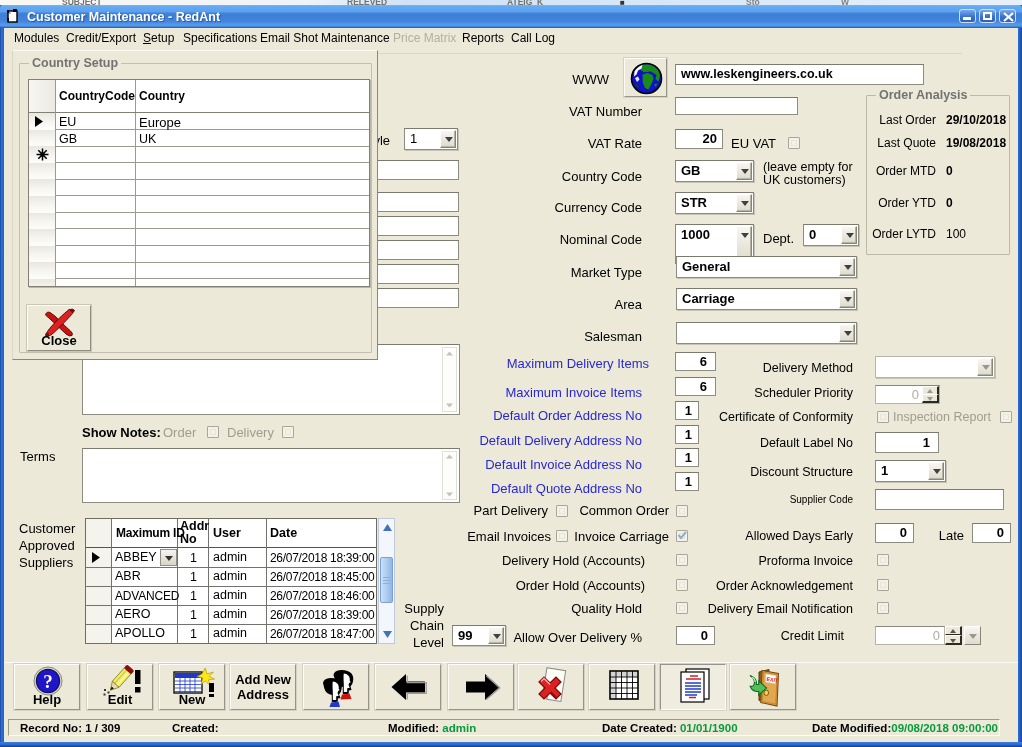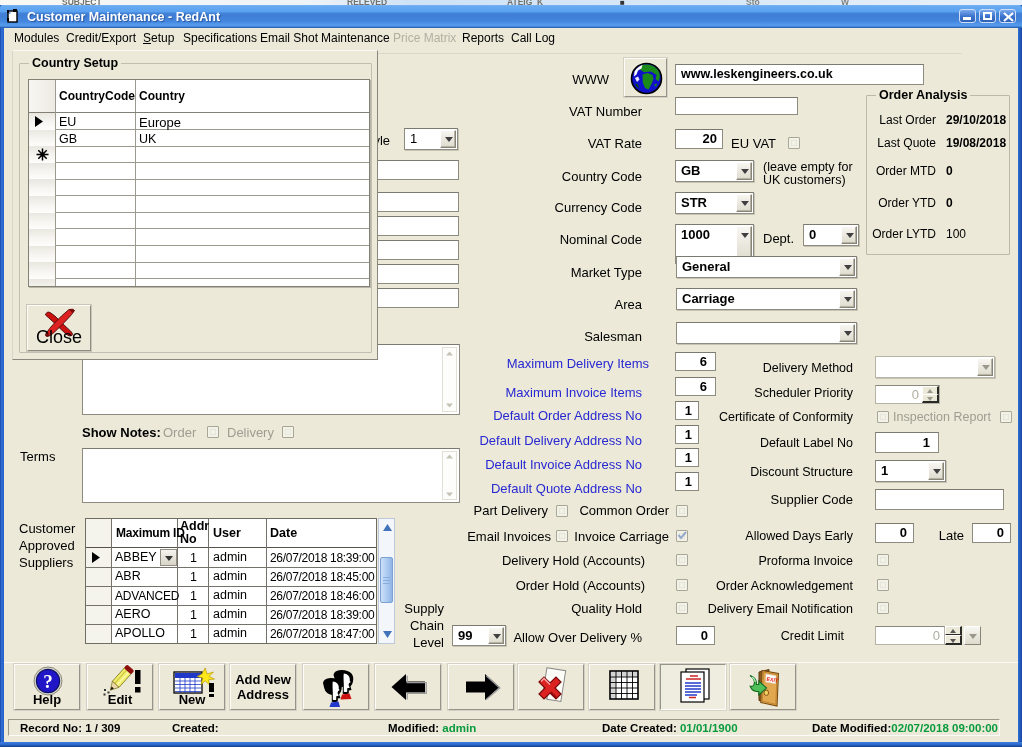--- a/index.html
+++ b/index.html
@@ -9,21 +9,21 @@
 .blbl{position:absolute;font-size:13px;color:#2828d2;text-align:right;white-space:nowrap;height:16px;line-height:16px}
 .glbl{position:absolute;font-size:13px;color:#9f9d91;text-align:left;white-space:nowrap;height:16px;line-height:16px}
 .tb{position:absolute;background:#fff;border:1px solid #8e8c80;border-top-color:#7c7a6e;font-size:13px;font-weight:bold;color:#000}
 .cb{position:absolute;width:12px;height:12px;background:#f3f2e9;border:1px solid #a8a696;border-radius:1px;box-shadow:inset 0 0 0 2px #f3f2e9,inset 0 0 0 3px #e7e5d8}
 .combo{position:absolute;background:#fff;border:1px solid #8e8c80;border-top-color:#7c7a6e;box-shadow:1px 1px 0 #c6c3b5}
 .combo .t{position:absolute;left:5px;top:2px;font-size:13px;font-weight:bold;color:#000}
 .cbtn{position:absolute;right:1px;top:1px;bottom:1px;width:16px;background:linear-gradient(180deg,#f7f6f1,#dedbcd);border:1px solid #fff;border-right-color:#888578;border-bottom-color:#888578;box-shadow:inset -1px -1px 0 #b5b2a4}
 .cbtn:after{content:"";position:absolute;left:4px;top:6px;border:4px solid transparent;border-top:5px solid #404040}
 .cbtn.gray:after{border-top-color:#9a988b}
 .gb{position:absolute;border:1px solid #bcb9aa;border-radius:1px}
-.gcap{position:absolute;top:-8px;background:#ece9d8;color:#000000;font-weight:bold;font-size:12.5px;padding:0 3px;white-space:nowrap}
+.gcap{position:absolute;top:-8px;background:#ece9d8;color:#737373;font-weight:bold;font-size:12.5px;padding:0 3px;white-space:nowrap}
 .tbtn{position:absolute;width:66px;height:46px;top:664px;background:#ece9d8;border:1px solid;border-color:#fdfcf9 #96948a #96948a #fdfcf9;box-shadow:0 0 0 1px #d4d1c4}
 .tbtn .cap{position:absolute;bottom:2px;left:0;right:0;text-align:center;font-size:13px;font-weight:bold;color:#000}
 .grl{position:absolute;background:#74726a;height:1px}
 .grv{position:absolute;background:#74726a;width:1px}
 </style></head>
 <body>
 
 <div class="abs" style="left:0;top:0;width:1022px;height:6px;background:linear-gradient(90deg,#f8f8f4 0,#eef3f8 30%,#cfe2f6 40%,#d8e8f8 70%,#e8f1fa 100%)">
 <div class="abs" style="left:62px;top:-3px;font-size:8.5px;color:#72716b;font-weight:bold">SUBJECT</div>
 <div class="abs" style="left:347px;top:-3px;font-size:8.5px;color:#72716b;font-weight:bold">RELEVED</div>
@@ -295,21 +295,21 @@
 <div class="cb" style="left:877px;top:411px"></div>
 <div class="glbl" style="left:893px;top:409px;font-size:12.5px">Inspection Report</div>
 <div class="cb" style="left:1000px;top:411px"></div>
 <div class="lbl" style="left:703px;top:435px;width:150px;font-size:12.5px">Default Label No</div>
 <div class="tb" style="left:875px;top:432px;width:64px;height:21px;text-align:right;padding-right:8px;line-height:19px">1</div>
 <div class="lbl" style="left:703px;top:464px;width:150px;font-size:12.5px">Discount Structure</div>
 <div class="combo" style="left:875px;top:460px;width:71px;height:22px">
     <span class="t">1</span>
     <span class="cbtn"></span>
   </div>
-<div class="lbl" style="left:703px;top:492px;width:150px;font-size:13px">Supplier Code</div>
+<div class="lbl" style="left:703px;top:492px;width:150px;font-size:10px">Supplier Code</div>
 <div class="tb" style="left:875px;top:489px;width:129px;height:21px"></div>
 <div class="lbl" style="left:703px;top:528px;width:150px;font-size:12.5px">Allowed Days Early</div>
 <div class="tb" style="left:875px;top:523px;width:39px;height:20px;text-align:right;padding-right:6px;line-height:18px">0</div>
 <div class="lbl" style="left:914px;top:528px;width:50px">Late</div>
 <div class="tb" style="left:972px;top:523px;width:39px;height:20px;text-align:right;padding-right:6px;line-height:18px">0</div>
 <div class="lbl" style="left:703px;top:553px;width:150px;font-size:12.5px">Proforma Invoice</div>
 <div class="cb" style="left:877px;top:554px"></div>
 <div class="lbl" style="left:703px;top:578px;width:150px;font-size:12.5px">Order Acknowledgement</div>
 <div class="cb" style="left:877px;top:579px"></div>
 <div class="lbl" style="left:703px;top:601px;width:150px;font-size:12.5px">Delivery Email Notification</div>
@@ -377,21 +377,21 @@
       </svg>
   </div>
 
   <div class="abs" style="left:14px;top:254px;width:64px;height:46px;background:#ece9d8;border:1px solid;border-color:#fdfcf9 #8e8c80 #8e8c80 #fdfcf9;box-shadow:0 0 0 1px #c9c6b8">
     <svg class="abs" style="left:14px;top:2px" width="36" height="31" viewBox="0 0 36 31">
       <path d="M3.5 7 Q4.5 3 8 4.5 Q13 7.5 17 12 Q23 18 28.5 23 Q31.5 25.5 30 27.5 Q27.5 29 24 26 Q18 20.5 13 15.5 Q7.5 10.5 3.5 7 Z" fill="#cc1111" stroke="#4a0808" stroke-width="0.9"></path>
       <path d="M27 1.5 Q31.5 0.5 32.5 2.5 Q30 6.5 25.5 11 Q18.5 18.5 12 24.5 Q8.5 28 5.5 28.5 Q3 28.5 3.8 26 Q7 20.5 12.5 15 Q19.5 7.5 27 1.5 Z" fill="#dd2222" stroke="#4a0808" stroke-width="0.9"></path>
       <path d="M27 1.5 Q31.5 0.5 32.5 2.5 L30.5 5 Q28.5 3 27 1.5 Z" fill="#7a0a0a"></path>
       <path d="M5.5 28.5 Q3 28.5 3.8 26 L6.5 24.5 Q6.5 27 7.5 27.5 Z" fill="#7a0a0a"></path>
     </svg>
-    <div class="abs" style="left:0;right:0;bottom:2px;text-align:center;font-size:18px;font-weight:normal">Close</div>
+    <div class="abs" style="left:0;right:0;bottom:2px;text-align:center;font-size:13px;font-weight:bold">Close</div>
   </div>
 </div>
 
 <div class="abs" style="left:4px;top:662px;width:1014px;height:1px;background:#fbfaf6"></div>
 <div class="tbtn" style="left:14px">
   <svg class="abs" style="left:18px;top:1px" width="30" height="30" viewBox="0 0 30 30">
     <circle cx="15" cy="15" r="14" fill="#dad7ca" stroke="#8a887c" stroke-width="1"></circle>
     <circle cx="15" cy="15" r="11.6" fill="#2016c8" stroke="#0a1060" stroke-width="1.2"></circle>
     <text x="15" y="21.5" font-size="19" font-weight="bold" fill="#fff" text-anchor="middle" font-family="Liberation Serif">?</text>
   </svg>
@@ -521,13 +521,13 @@
     <path d="M3 8.5 Q9 10.5 9.4 15.5 L9.4 17.5 L11.8 17.5 L11.8 14 L19.6 21 L11.8 28 L11.8 24.5 L9.4 24.5 Q5 24 3.2 19.3 Q6.8 20 7.4 16.2 Q7.9 11.7 3 8.5 Z" fill="#4fc05a" stroke="#156a22" stroke-width="1.1"></path>
     <path d="M4.8 10 Q8 11.8 8.2 15" stroke="#b0f0b8" stroke-width="1.2" fill="none"></path>
   </svg>
 </div>
 
 <div class="abs" style="left:8px;top:719px;width:992px;height:17px;background:#ece9d8;border:1px solid;border-color:#9a9889 #fdfcf9 #fdfcf9 #9a9889"></div>
 <div class="abs" style="left:20px;top:722px;font-size:11.5px;font-weight:bold">Record No:&nbsp;1 / 309</div>
 <div class="abs" style="left:172px;top:722px;font-size:11.5px;font-weight:bold">Created:</div>
 <div class="abs" style="left:388px;top:722px;font-size:11.5px;font-weight:bold">Modified: <span style="color:#089a3c">admin</span></div>
 <div class="abs" style="left:602px;top:722px;font-size:11.5px;font-weight:bold">Date Created:&nbsp;<span style="color:#089a3c">01/01/1900</span></div>
-<div class="abs" style="left:812px;top:722px;font-size:11.5px;font-weight:bold">Date Modified:<span style="color:#089a3c">02/07/2018 09:00:00</span></div>
+<div class="abs" style="left:812px;top:722px;font-size:11.5px;font-weight:bold">Date Modified:<span style="color:#089a3c">09/08/2018 09:00:00</span></div>
 
 </body></html>

